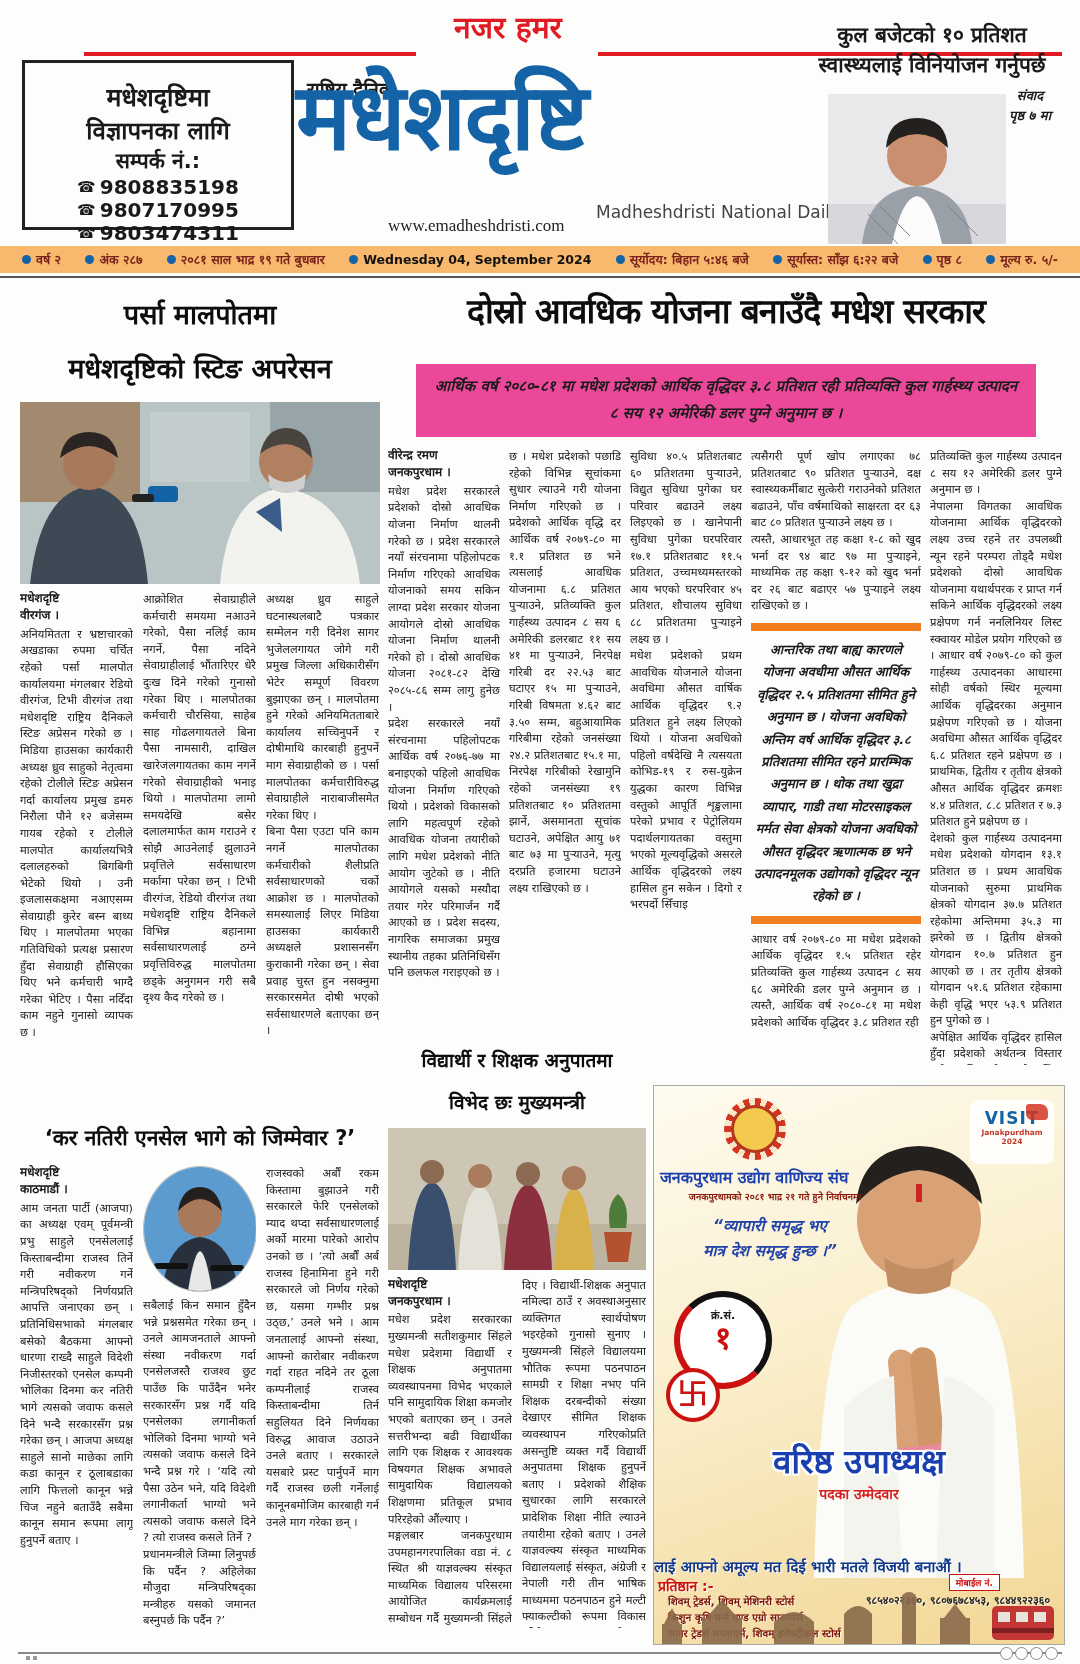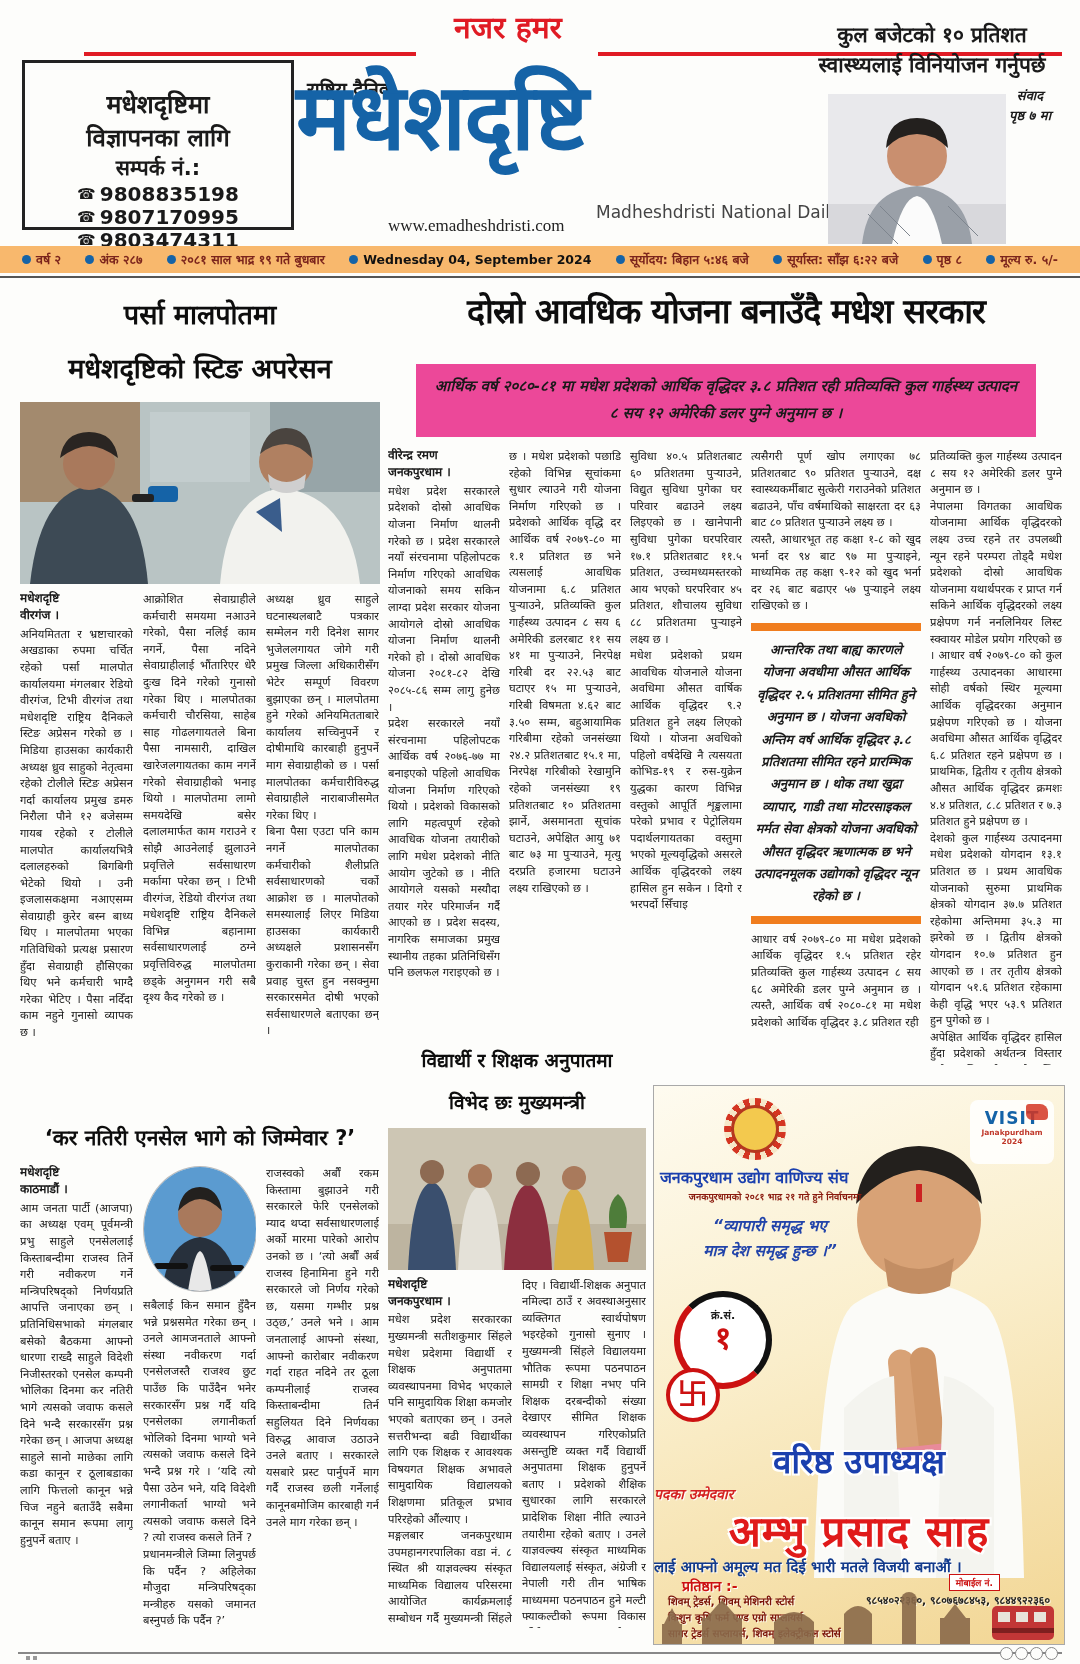--- a/index.html
+++ b/index.html
@@ -3,21 +3,21 @@
 <meta charset="utf-8">
 <style>
   html,body{margin:0;padding:0;background:#777;}
   .page{position:relative;width:1080px;height:1664px;margin:0 auto;background:#fdfdfb;
         font-family:"DejaVu Sans",sans-serif;color:#1a1a1a;overflow:hidden;}
   
   .redline{position:absolute;height:4px;background:#e01b24;}
   .tagline{position:absolute;left:418px;top:6px;width:180px;text-align:center;
            font-size:30px;font-weight:bold;color:#e01b24;}
   .advert-box{position:absolute;left:22px;top:60px;width:272px;height:170px;
-              border:3px solid #222;text-align:center;padding-top:23px;box-sizing:border-box;}
+              border:3px solid #222;text-align:center;padding-top:16px;box-sizing:border-box;}
   .advert-box .l1{font-size:25px;font-weight:bold;}
   .advert-box .l2{font-size:24px;font-weight:bold;}
   .advert-box .l3{font-size:21px;font-weight:bold;margin-bottom:2px;}
   .phone-row{font-size:20px;font-weight:bold;line-height:1.15;}
   .phone-ic{font-size:15px;vertical-align:2px;margin-right:4px;}
   .kicker{position:absolute;left:307px;top:76px;font-size:19px;font-weight:bold;}
   .masthead{position:absolute;left:296px;top:44px;font-size:92px;font-weight:bold;
             color:#1563a7;letter-spacing:-2px;line-height:1.6;}
   .website{position:absolute;left:388px;top:216px;font-size:17px;
            font-family:"Liberation Serif","DejaVu Serif",serif;color:#222;}
@@ -93,28 +93,28 @@
                border-radius:3px 8px 4px 6px;opacity:.85;}
   .ballot{position:absolute;left:20px;top:205px;width:86px;height:86px;border-radius:50%;
           border:6px solid;border-color:#111 #111 #c11 #c11;background:#fff;text-align:center;}
   .ballot .bl{font-size:11px;font-weight:bold;margin-top:10px;}
   .ballot .bn{font-size:32px;font-weight:bold;color:#c11;line-height:1.0;}
   .swastika{position:absolute;left:12px;top:282px;width:46px;height:46px;border-radius:50%;
             border:4px solid #c11;background:#fff;text-align:center;line-height:44px;
             font-size:28px;color:#c11;font-weight:bold;}
   .ad-post{position:absolute;left:0;top:352px;width:100%;text-align:center;font-size:33px;
            font-weight:bold;color:#1a3fae;text-shadow:2px 2px 0 #fff,-2px -2px 0 #fff,2px -2px 0 #fff,-2px 2px 0 #fff;}
-  .ad-postsub{position:absolute;left:0;top:398px;width:100%;font-size:14px;
-              font-weight:bold;color:#d42222;text-shadow:1px 1px 0 #fff;font-style:italic;}
+  .ad-postsub{position:absolute;left:0;top:398px;width:100%;text-align:center;font-size:14px;
+              font-weight:bold;color:#d42222;text-shadow:1px 1px 0 #fff;}
   .ad-name{position:absolute;left:0;top:415px;width:100%;text-align:center;font-size:42px;
            font-weight:bold;color:#e01a1a;letter-spacing:1px;
            text-shadow:2px 2px 0 #fff,-2px -2px 0 #fff,2px -2px 0 #fff,-2px 2px 0 #fff;}
   .ad-appeal{position:absolute;left:0;top:470px;width:100%;text-align:left;font-size:15px;
              font-weight:bold;color:#123a8c;text-shadow:1px 1px 0 #fff;}
-  .ad-firmlbl{position:absolute;left:28px;top:490px;font-size:14px;font-weight:bold;color:#c11;text-shadow:1px 1px 0 #fff;}
+  .ad-firmlbl{position:absolute;left:4px;top:490px;font-size:14px;font-weight:bold;color:#c11;text-shadow:1px 1px 0 #fff;}
   .ad-firms{position:absolute;left:14px;top:508px;width:230px;font-size:10.3px;font-weight:bold;
             color:#7a1208;line-height:1.55;white-space:pre-line;text-shadow:1px 1px 0 rgba(255,255,255,.7);}
   .ad-moblbl{position:absolute;right:64px;top:488px;border:1.5px solid #c11;background:#fff;
              font-size:9px;font-weight:bold;color:#c11;padding:1px 6px;}
   .ad-mobnums{position:absolute;right:8px;top:506px;width:196px;text-align:center;font-size:10.8px;
               font-weight:bold;color:#222;text-shadow:1px 1px 0 rgba(255,255,255,.7);}
   .ad-skyline{position:absolute;left:0;bottom:0;width:100%;height:56px;}
   .ad-photo{position:absolute;left:130px;top:22px;width:270px;height:470px;}
   
   .foot-rule{position:absolute;left:18px;top:1652px;width:1044px;height:1.5px;background:#888;}
@@ -342,21 +342,20 @@
     </div>
 
     <div class="ballot">
       <div class="bl">क्रं.सं.</div>
       <div class="bn">१</div>
     </div>
     <div class="swastika">卐</div>
 
     <div class="ad-post">वरिष्ठ उपाध्यक्ष</div>
     <div class="ad-postsub">पदका उम्मेदवार</div>
-    <div class="ad-name">अम्भु प्रसाद साह</div>
     <div class="ad-appeal">लाई आफ्नो अमूल्य मत दिई भारी मतले विजयी बनाऔं ।</div>
 
     <div class="ad-firmlbl">प्रतिष्ठान :-</div>
     <div class="ad-firms">शिवम् ट्रेडर्स, शिवम् मेशिनरी स्टोर्स
 किशुन कृषि फर्म एण्ड एग्रो सप्लायर्स
 सागर ट्रेडर्स सप्लायर्स, शिवम् इलेक्ट्रीकल स्टोर्स</div>
     <div class="ad-moblbl">मोबाईल नं.</div>
     <div class="ad-mobnums">९८५४०२२३६०, ९८०७६७८४५३, ९८४४९२२३६०</div>
 
     <div class="ad-skyline">

